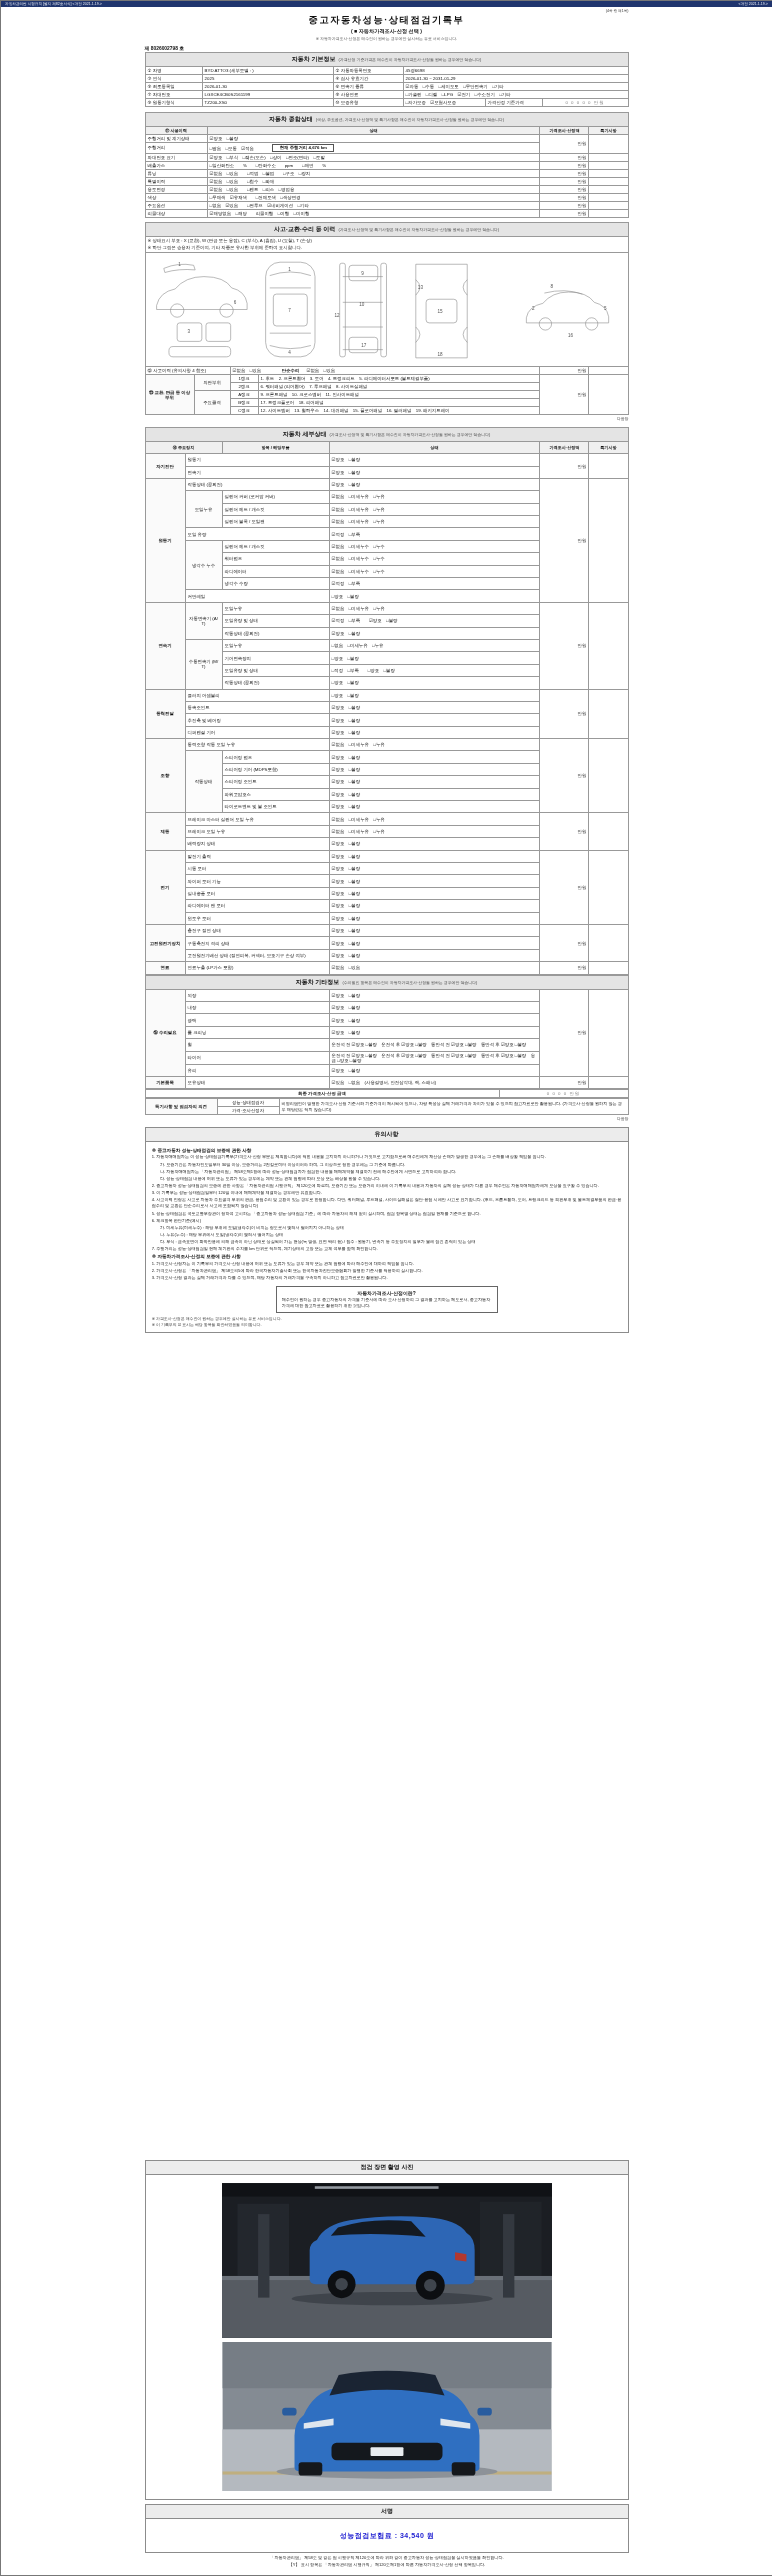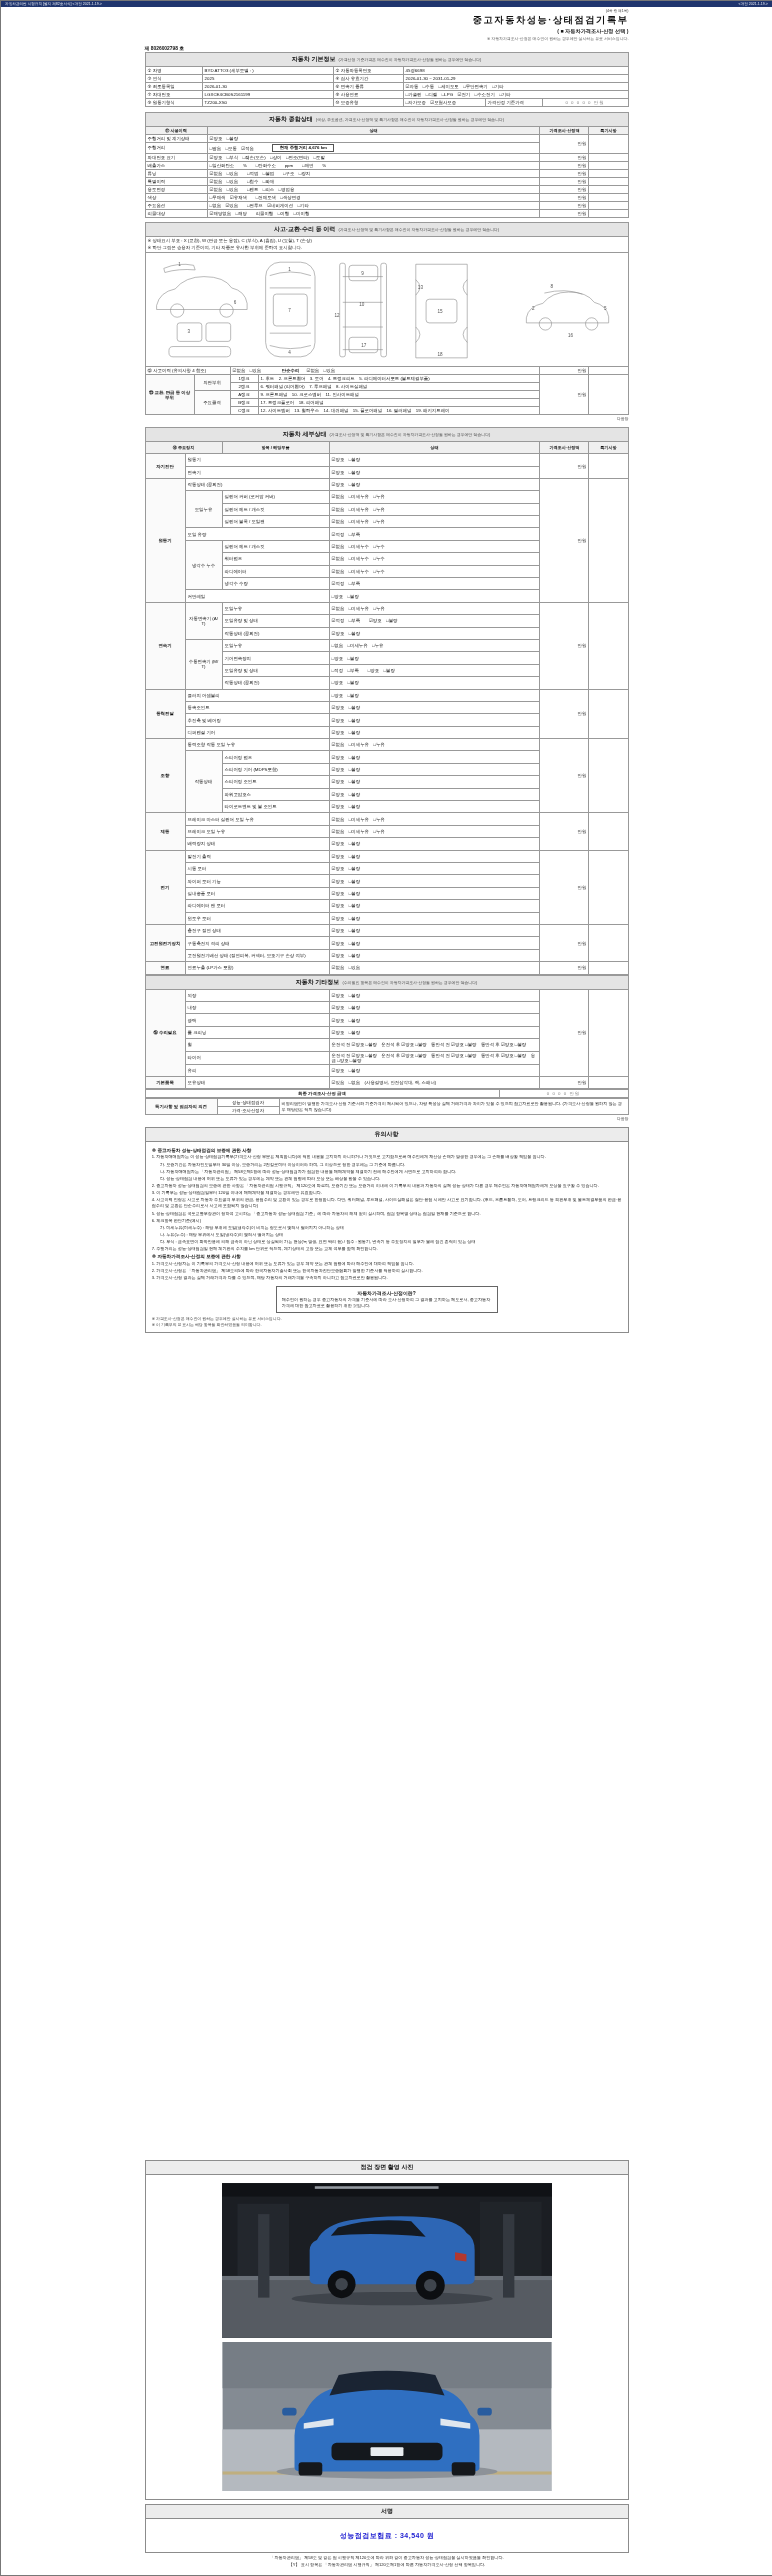--- a/index.html
+++ b/index.html
@@ -3,21 +3,21 @@
 <meta charset="utf-8">
 <title>document</title>
 <style>
 *{margin:0;padding:0;box-sizing:border-box}
 html,body{background:#fff}
 body{width:773px;font-family:"Liberation Sans","DejaVu Sans",sans-serif;color:#111}
 #canvas{width:773px;height:2576px;background:#fff;border:0.5px solid #777;overflow:hidden;position:relative}
 .topbar{height:6.2px;background:#20356e;display:flex;justify-content:space-between;align-items:center;padding:0 4.1px;color:#e9edf5;font-size:3.6px}
 .pgmark{width:484px;margin:1.5px auto 0;text-align:right;font-size:3.6px;color:#333}
 .doc{width:484px;margin:0 auto}
-.tb{text-align:right;margin-top:1px}
+.tb{text-align:center;margin-top:1px}
 .tb .title{font-size:9.3px;font-weight:bold;letter-spacing:1.5px}
 .tb .subtitle{font-size:5.2px;margin-top:1.5px;font-weight:bold}
 .tb .subnote{font-size:3.9px;color:#555;margin-top:1px}
 .docno{font-size:4.9px;font-weight:bold;margin:3.6px 0 1.5px}
 table.t{width:100%;border-collapse:collapse;table-layout:fixed}
 .t td{border:0.5px solid #999;font-size:4.4px;padding:1px 2.1px;vertical-align:middle;overflow:hidden;word-break:break-all}
 .t .sech{background:#e4e4e4;text-align:center;font-size:6px;font-weight:bold;padding:2.1px 1px}
 .t .sech .nt{font-size:3.9px;font-weight:normal;color:#444;margin-left:3.1px}
 .t .hh td{background:#f0f0f0;text-align:center;font-weight:bold;font-size:4.1px;padding:1px}
 .t .c{text-align:center}

